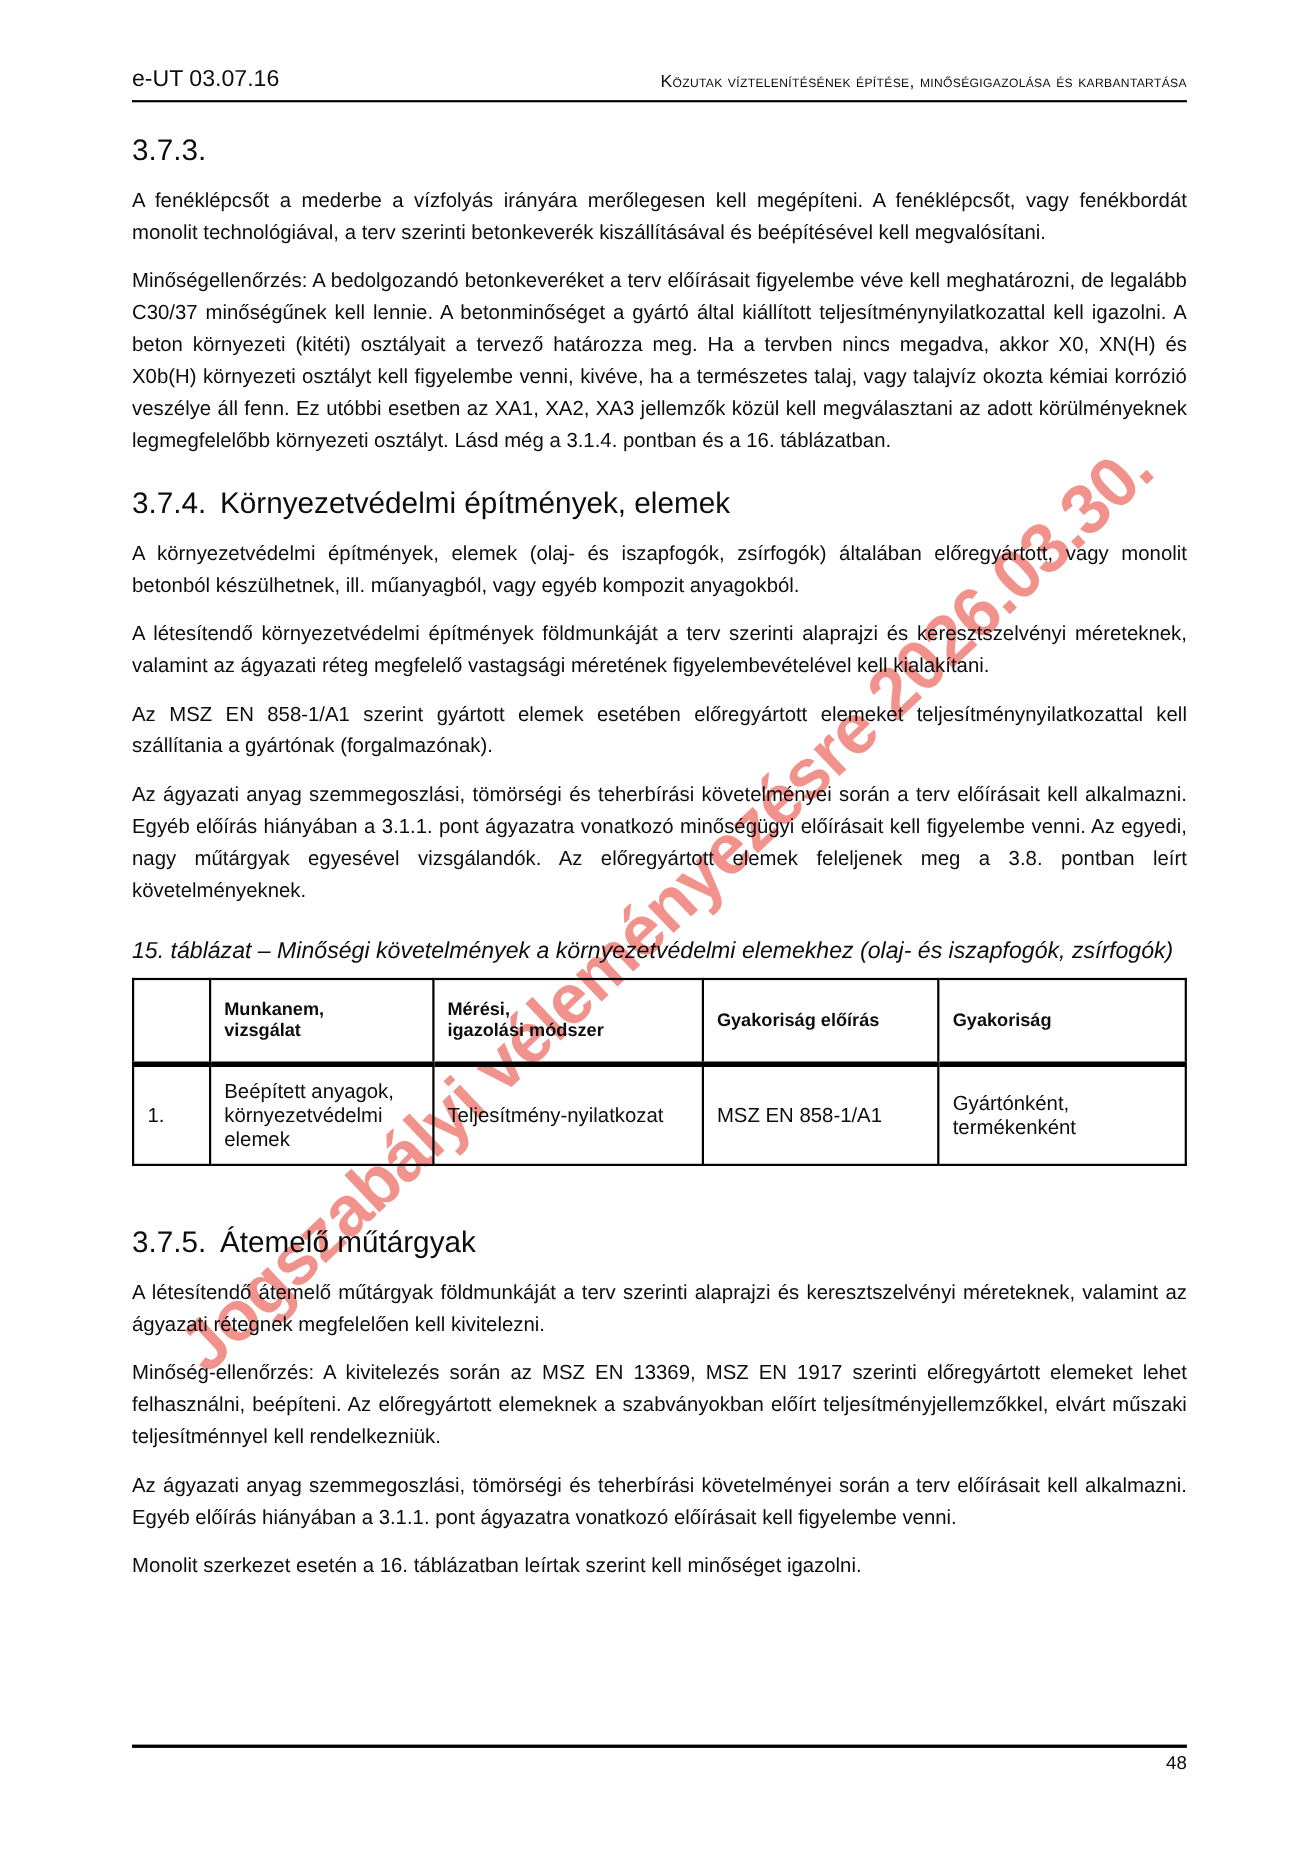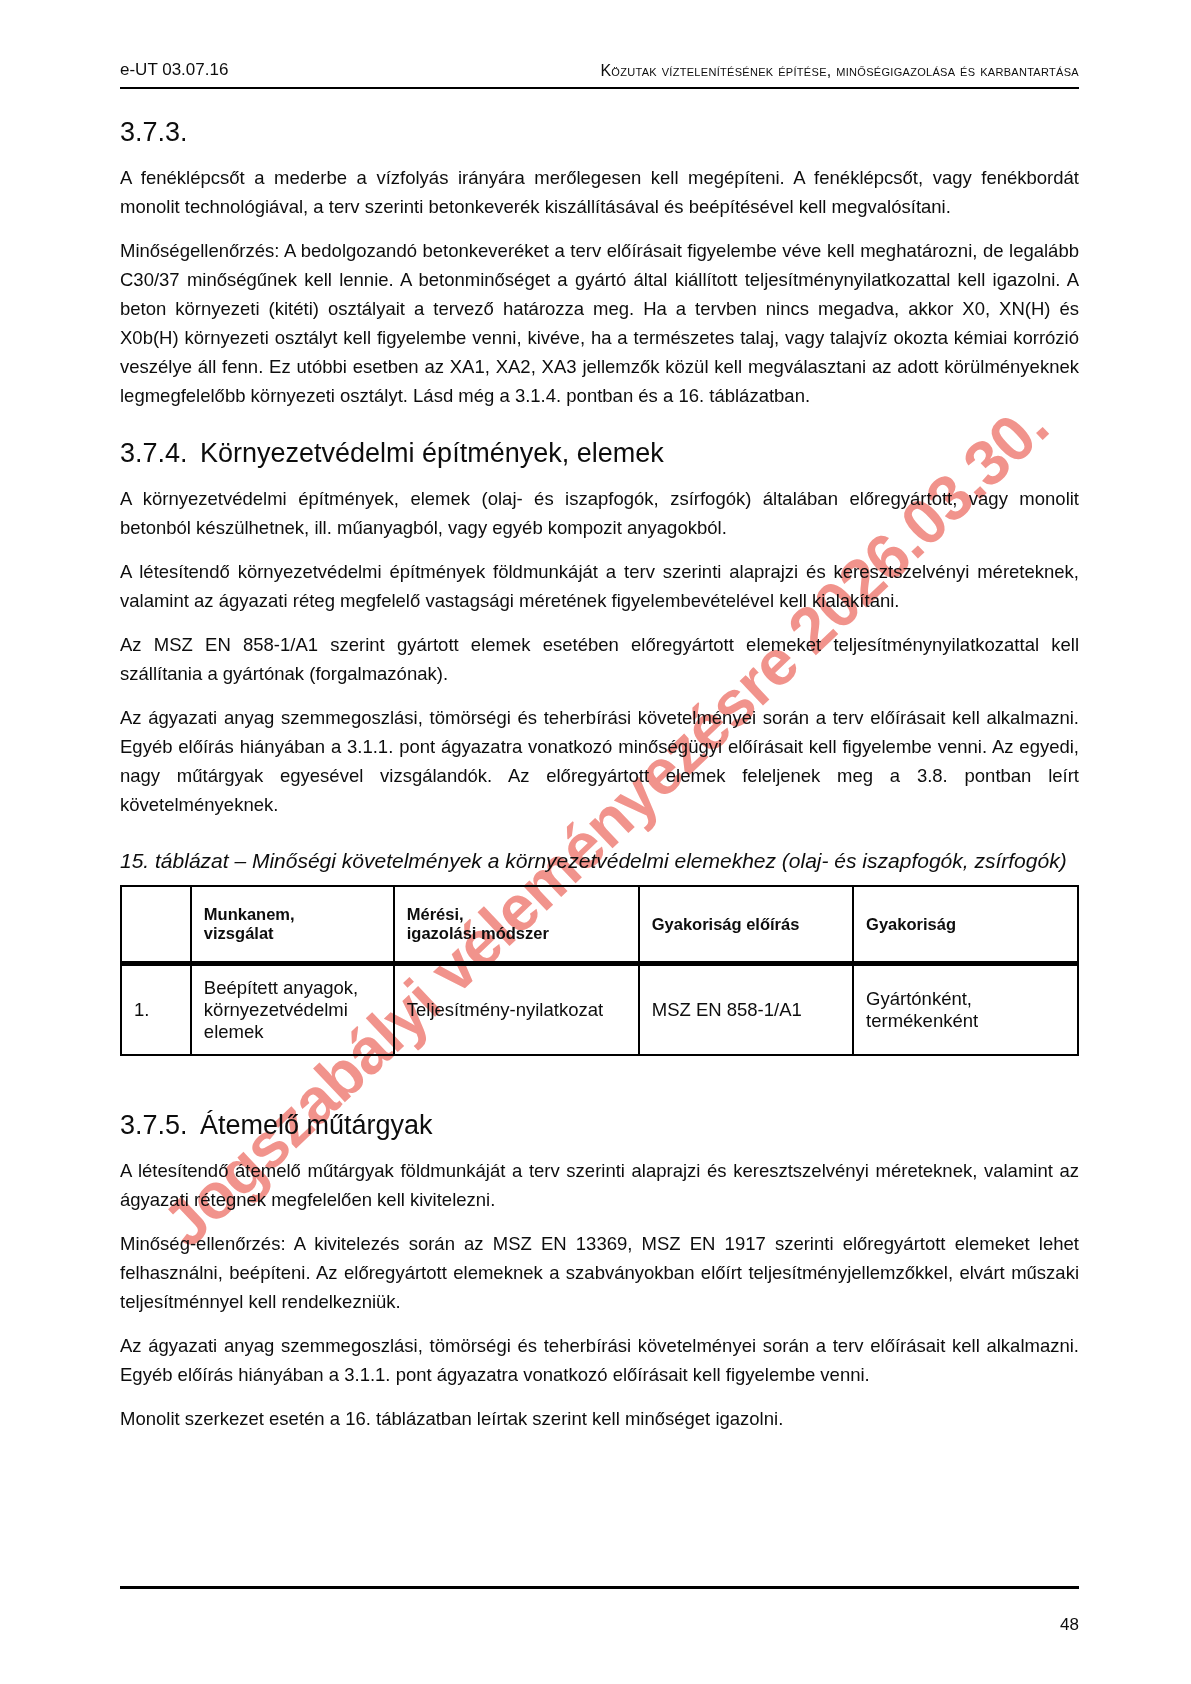--- a/index.html
+++ b/index.html
@@ -33,21 +33,21 @@
     position:relative;z-index:1;
     margin-left:120px;margin-right:112px;
     padding-top:60px;
   }
   
   .doc-header{
     display:flex;justify-content:space-between;align-items:flex-end;
     border-bottom:2px solid #000;
     padding-bottom:7px;
   }
-  .doc-code{font-size:17px;}
+  .doc-code{font-size:21px;}
   .doc-title{font-size:16px;font-variant:small-caps;letter-spacing:.3px;text-align:right;}
   
   h2.section{
     font-size:27px;
     font-weight:normal;
     margin:28px 0 12px 0;
     display:flex;
   }
   h2.section .sec-num{display:inline-block;min-width:80px;}
   h2.section.mt-lg{margin-top:54px;}
@@ -94,21 +94,21 @@
   
   .doc-footer{
     position:absolute;
     left:120px;right:112px;top:1586px;
     border-top:3px solid #000;
     z-index:1;
   }
   .page-number{
     text-align:right;
     font-size:17px;
-    padding-top:26px;
+    padding-top:4px;
   }
 </style>
 </head>
 <body>
 
 <div class="page">
 
   <div class="watermark" style="color: rgb(239, 129, 120);">Jogszabályi véleményezésre 2026.03.30.</div>
 
   <div class="content">

